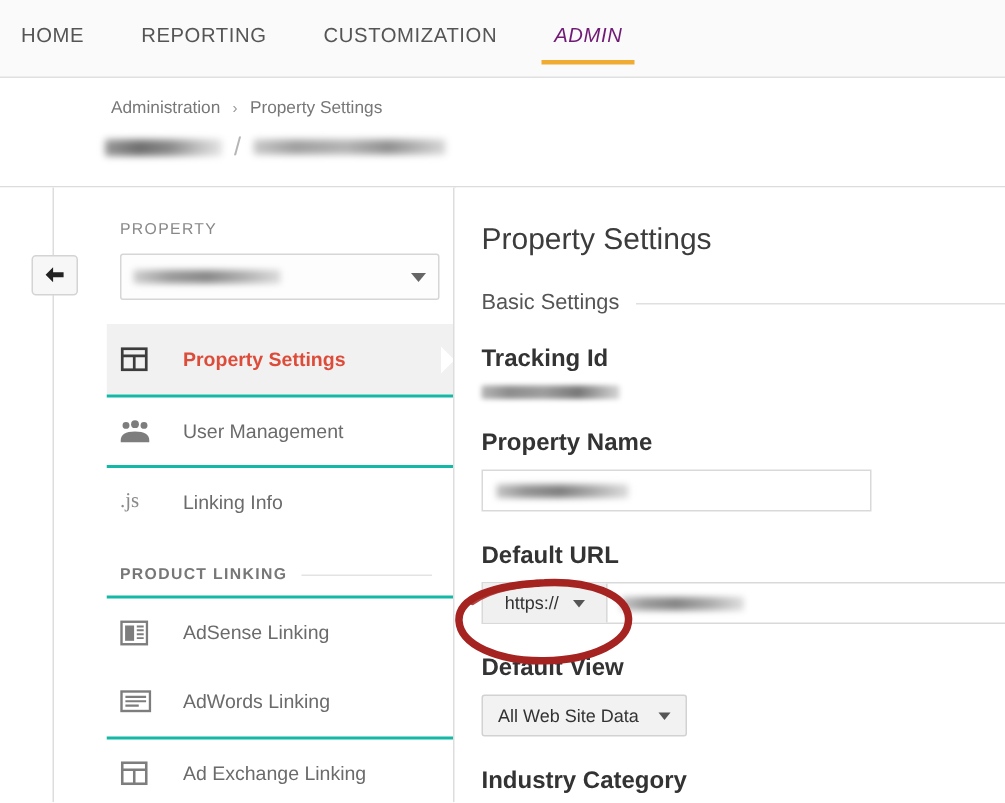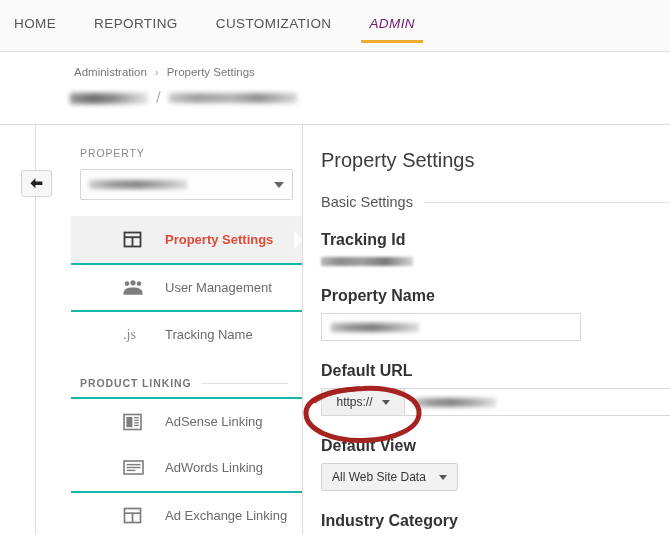--- a/index.html
+++ b/index.html
@@ -173,21 +173,20 @@
     cursor: pointer;
   }
   .menu-item.first { border-top: none; }
   .menu-item.active { background: #f1f1f1; }
   .menu-item .ico {
     width: 32px;
     display: flex;
     align-items: center;
     justify-content: flex-start;
     flex: none;
-    margin-left: 43px;
   }
   .menu-item .mlabel {
     font-size: 13px;
     color: #6b6b6b;
     margin-left: 10px;
     white-space: nowrap;
   }
   .menu-item.active .mlabel { color: #dd4b39; font-weight: bold; }
   .js-ico {
     font-size: 14px;
@@ -426,21 +425,21 @@
             <circle cx="10" cy="2.8" r="2.6" fill="#7d7d7d"></circle>
             <circle cx="16" cy="3.6" r="2.3" fill="#7d7d7d"></circle>
             <path d="M0.5 13.5 C0.5 9.6 3.6 7.6 10 7.6 C16.4 7.6 19.5 9.6 19.5 13.5 L19.5 14.8 L0.5 14.8 Z" fill="#7d7d7d"></path>
           </svg>
         </span>
         <span class="mlabel">User Management</span>
       </div>
 
       <div class="menu-item">
         <span class="ico js-ico">.js</span>
-        <span class="mlabel">Tracking Name</span>
+        <span class="mlabel">Linking Info</span>
       </div>
 
     </div>
 
     <div class="section-head">
       <span class="sh-text">PRODUCT LINKING</span>
       <span class="sh-rule"></span>
     </div>
 
     <div class="menu" style="margin-top:0">

